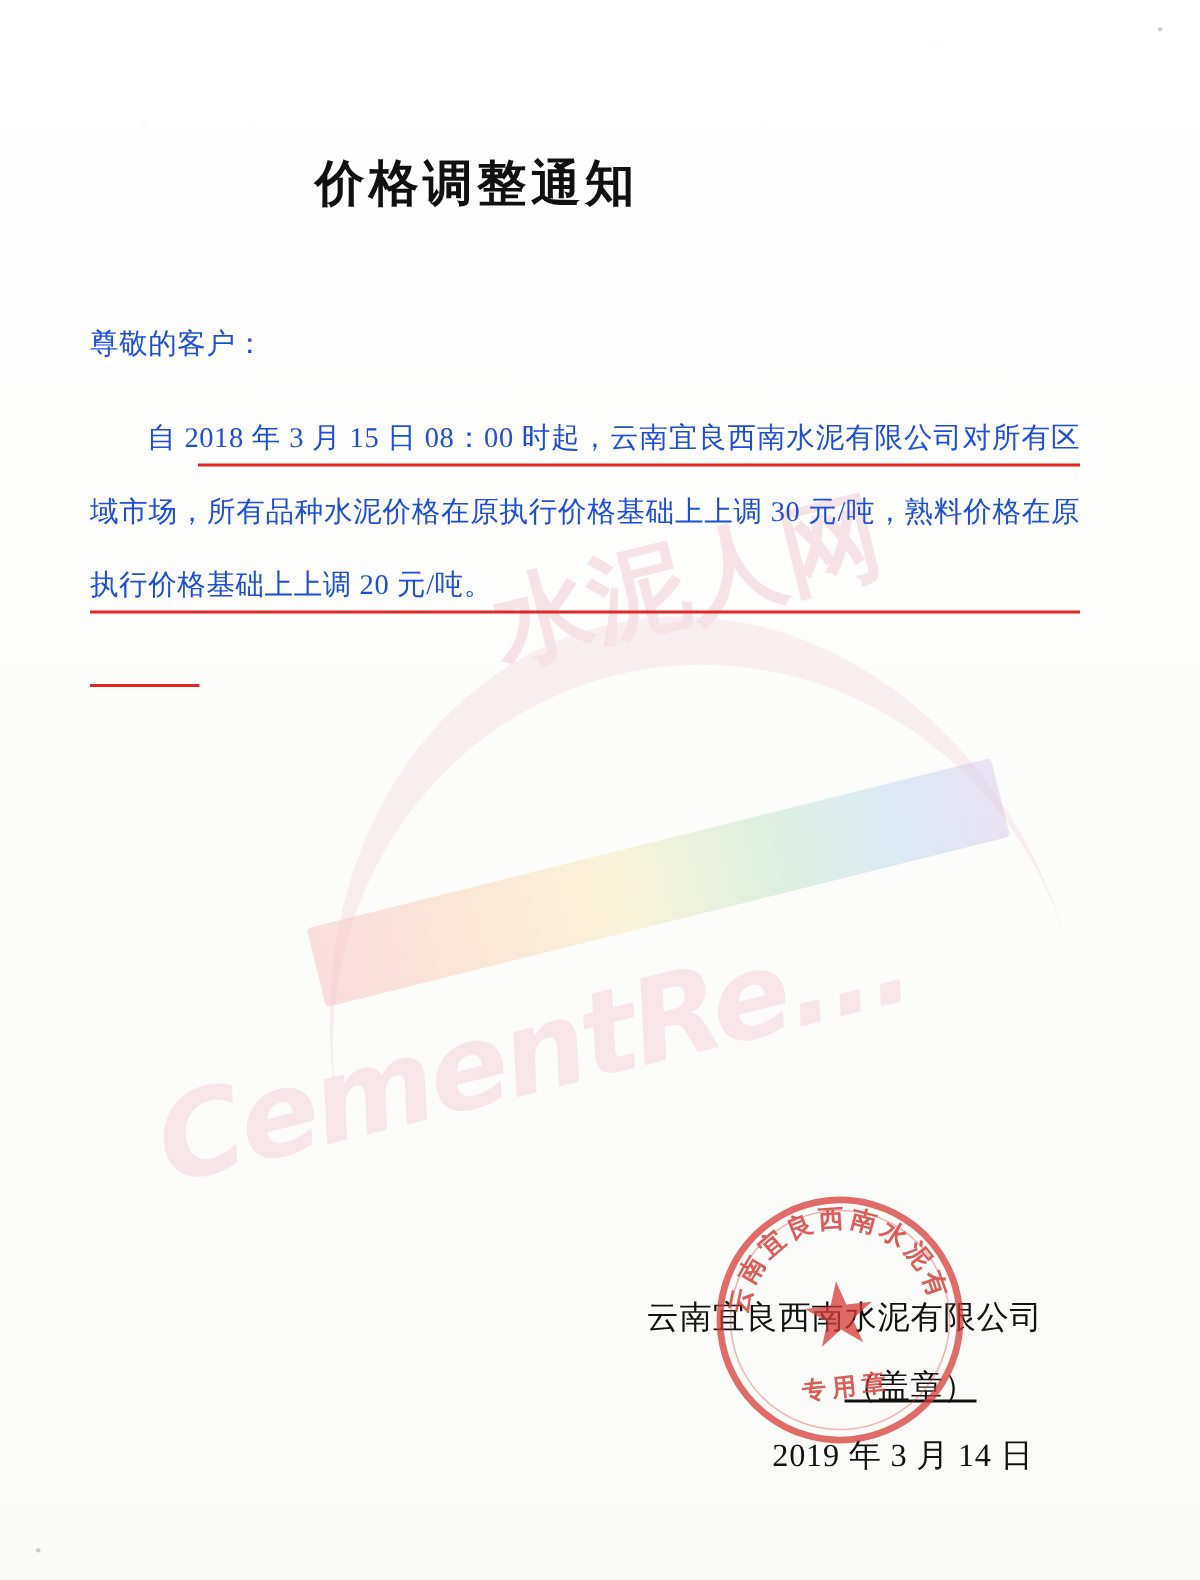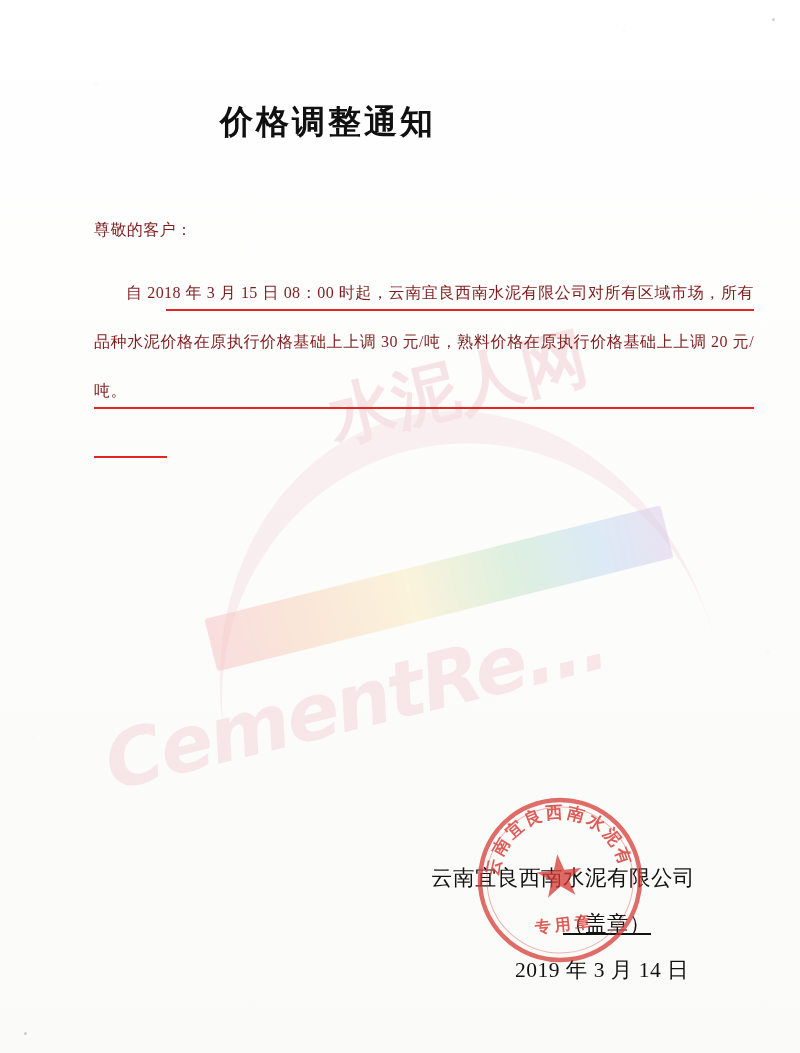--- a/index.html
+++ b/index.html
@@ -96,40 +96,39 @@
   
   .doc {
     position: absolute;
     inset: 0;
     z-index: 3;
   }
 
   .title {
     position: absolute;
     top: 100px;
-    left: 10px;
+    left: 0;
     width: 636px;
     text-align: center;
     font-family: Liberation Mono, monospace;
     font-weight: bold;
     font-size: 33px;
     letter-spacing: 3px;
     color: #101010;
   }
 
   .body-block {
     position: absolute;
     left: 60px;
     top: 205px;
     width: 660px;
-    font-size: 16px;
+    font-size: 19px;
     line-height: 49px;
-    color: #7f1d1d;
+    color: #1d4ed8;
     letter-spacing: 0.4px;
-    margin-left: 34px;
   }
 
   .p {
     margin: 0 0 6px 0;
     text-align: justify;
     text-justify: inter-ideograph;
   }
   .indent { text-indent: 2em; }
   .gap-sm { margin-top: 14px; }
   .gap-md { margin-top: 26px; }

